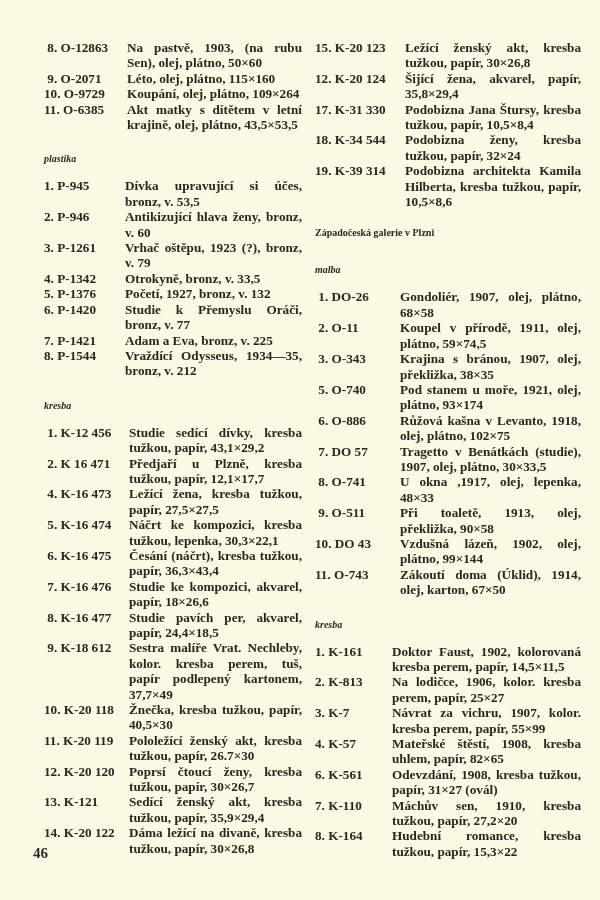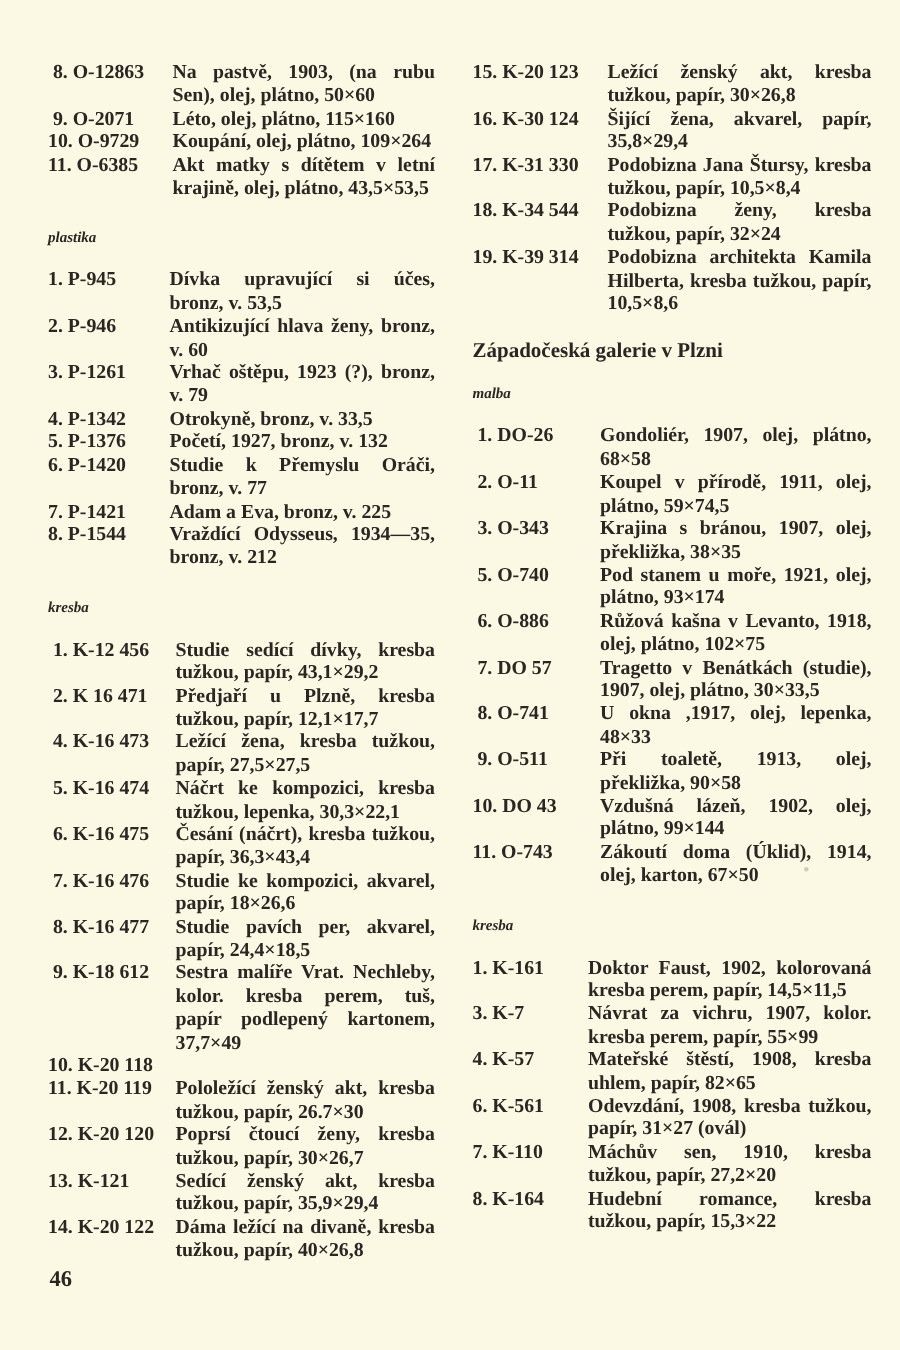--- a/index.html
+++ b/index.html
@@ -6,21 +6,21 @@
     body {
       width: 600px; height: 900px;
       background: #fbf8e4;
       color: #2a2622;
       font-family: "Liberation Serif", "DejaVu Serif", serif;
       position: relative;
       overflow: hidden;
     }
     .page { position: absolute; left: 0; top: 0; width: 600px; height: 900px; }
     .col { position: absolute; top: 40px; }
-    .col-left { left: 32px; width: 258px; }
+    .col-left { left: 44px; width: 258px; }
     .col-right { left: 315px; width: 266px; }
     .entry {
       display: grid;
       font-size: 13.2px;
       line-height: 15.4px;
       text-align: justify;
     }
     .col-left .entry.w1 { grid-template-columns: 71px 1fr; }
     .col-left .entry.w2 { grid-template-columns: 69px 1fr; }
     .col-left .entry.w3 { grid-template-columns: 73px 1fr; }
@@ -30,21 +30,21 @@
     .num { white-space: pre; font-weight: 600; }
     .txt { font-weight: 600; margin-left: 12px; }
     .section-label {
       font-style: italic;
       font-size: 10px;
       margin: 21px 0 14px 0;
       font-weight: 700;
     }
     .gallery-title {
       font-weight: 700;
-      font-size: 14px;
+      font-size: 10px;
       margin: 18px 0 14px 0;
     }
     .page-number {
       position: absolute; left: 33px; top: 845px;
       font-weight: 700; font-size: 15px;
     }
     .speck { position:absolute; width:3px; height:3px; border-radius:50%; background:#d0cbb8; }
   </style>
 </head>
 <body>
@@ -136,67 +136,68 @@
       <div class="entry w3">
           <span class="num"> 8. K-16 477</span>
           <span class="txt">Studie pavích per, akvarel, papír, 24,4×18,5</span>
         </div>
       <div class="entry w3">
           <span class="num"> 9. K-18 612</span>
           <span class="txt">Sestra malíře Vrat. Nechleby, kolor. kresba perem, tuš, papír podlepený kartonem, 37,7×49</span>
         </div>
       <div class="entry w3">
           <span class="num">10. K-20 118</span>
+          <span class="txt">Žnečka, kresba tužkou, papír, 40,5×30</span>
         </div>
       <div class="entry w3">
           <span class="num">11. K-20 119</span>
           <span class="txt">Pololežící ženský akt, kresba tužkou, papír, 26.7×30</span>
         </div>
       <div class="entry w3">
           <span class="num">12. K-20 120</span>
           <span class="txt">Poprsí čtoucí ženy, kresba tužkou, papír, 30×26,7</span>
         </div>
       <div class="entry w3">
           <span class="num">13. K-121</span>
           <span class="txt">Sedící ženský akt, kresba tužkou, papír, 35,9×29,4</span>
         </div>
       <div class="entry w3">
           <span class="num">14. K-20 122</span>
-          <span class="txt">Dáma ležící na divaně, kresba tužkou, papír, 40×26,8</span>
+          <span class="txt">Dáma ležící na divaně, kresba tužkou, papír, 30×26,8</span>
         </div>
     </div>
   </div>
 
   <div class="col col-right">
     <div>
       <div class="entry w4">
           <span class="num">15. K-20 123</span>
           <span class="txt">Ležící ženský akt, kresba tužkou, papír, 30×26,8</span>
         </div>
       <div class="entry w4">
-          <span class="num">16. K-30 124</span>
+          <span class="num">12. K-20 124</span>
           <span class="txt">Šijící žena, akvarel, papír, 35,8×29,4</span>
         </div>
       <div class="entry w4">
           <span class="num">17. K-31 330</span>
           <span class="txt">Podobizna Jana Štursy, kresba tužkou, papír, 10,5×8,4</span>
         </div>
       <div class="entry w4">
           <span class="num">18. K-34 544</span>
           <span class="txt">Podobizna ženy, kresba tužkou, papír, 32×24</span>
         </div>
       <div class="entry w4">
           <span class="num">19. K-39 314</span>
           <span class="txt">Podobizna architekta Kamila Hilberta, kresba tužkou, papír, 10,5×8,6</span>
         </div>
     </div>
 
     <div class="gallery-title">Západočeská galerie v Plzni</div>
 
-    <div class="section-label" style="margin-top:14px">malba</div>
+    <div class="section-label" style="margin-top:26px">malba</div>
     <div>
       <div class="entry w5">
           <span class="num"> 1. DO-26</span>
           <span class="txt">Gondoliér, 1907, olej, plátno, 68×58</span>
         </div>
       <div class="entry w5">
           <span class="num"> 2. O-11</span>
           <span class="txt">Koupel v přírodě, 1911, olej, plátno, 59×74,5</span>
         </div>
       <div class="entry w5">
@@ -231,20 +232,24 @@
           <span class="num">11. O-743</span>
           <span class="txt">Zákoutí doma (Úklid), 1914, olej, karton, 67×50</span>
         </div>
     </div>
 
     <div class="section-label">kresba</div>
     <div>
       <div class="entry w6">
           <span class="num">1. K-161</span>
           <span class="txt">Doktor Faust, 1902, kolorovaná kresba perem, papír, 14,5×11,5</span>
+        </div>
+      <div class="entry w6">
+          <span class="num">2. K-813</span>
+          <span class="txt">Na lodičce, 1906, kolor. kresba perem, papír, 25×27</span>
         </div>
       <div class="entry w6">
           <span class="num">3. K-7</span>
           <span class="txt">Návrat za vichru, 1907, kolor. kresba perem, papír, 55×99</span>
         </div>
       <div class="entry w6">
           <span class="num">4. K-57</span>
           <span class="txt">Mateřské štěstí, 1908, kresba uhlem, papír, 82×65</span>
         </div>
       <div class="entry w6">

